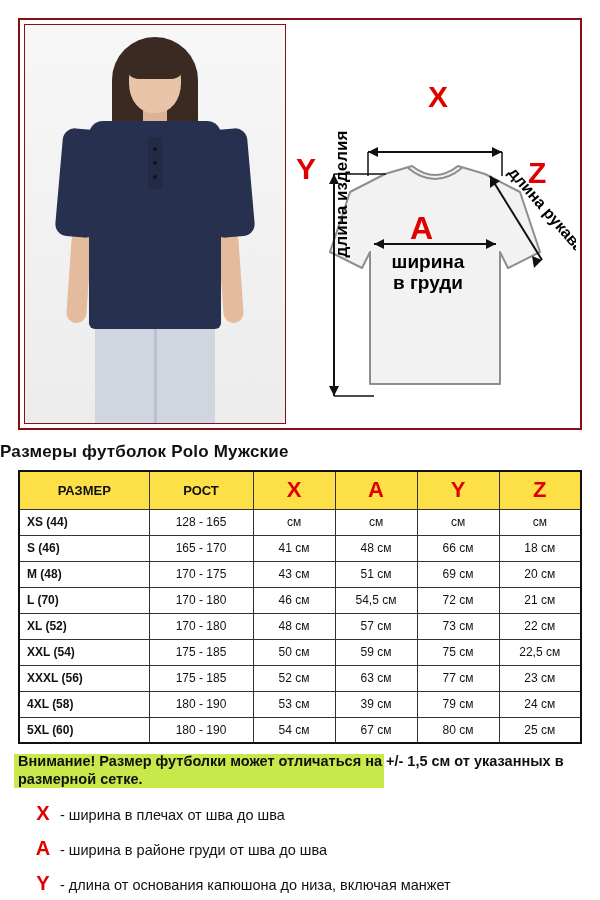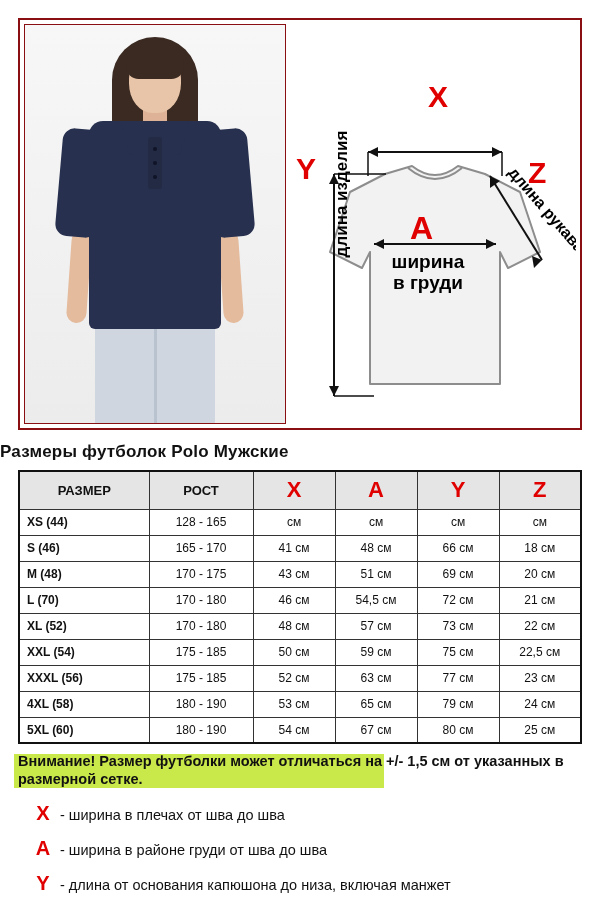--- a/index.html
+++ b/index.html
@@ -150,21 +150,21 @@
     border: 1px solid #333;
     text-align: center;
     font-size: 12px;
     height: 26px;
     padding: 0 2px;
   }
   .size-table thead th {
     height: 38px;
     font-size: 13px;
     font-weight: bold;
-    background: #e5e5e5;
+    background: #fde047;
   }
   .size-table thead th.hdr-letter { font-size: 22px; font-weight: bold; }
   .size-table tbody td:first-child {
     text-align: left;
     padding-left: 7px;
     font-weight: bold;
     font-size: 12px;
   }
   .col-size { width: 130px; }
   .col-rost { width: 104px; }
@@ -333,21 +333,21 @@
         <td>175 - 185</td>
         <td>52 см</td>
         <td>63 см</td>
         <td>77 см</td>
         <td>23 см</td>
       </tr>
       <tr>
         <td>4XL (58)</td>
         <td>180 - 190</td>
         <td>53 см</td>
-        <td>65 см</td>
+        <td>39 см</td>
         <td>79 см</td>
         <td>24 см</td>
       </tr>
       <tr>
         <td>5XL (60)</td>
         <td>180 - 190</td>
         <td>54 см</td>
         <td>67 см</td>
         <td>80 см</td>
         <td>25 см</td>

